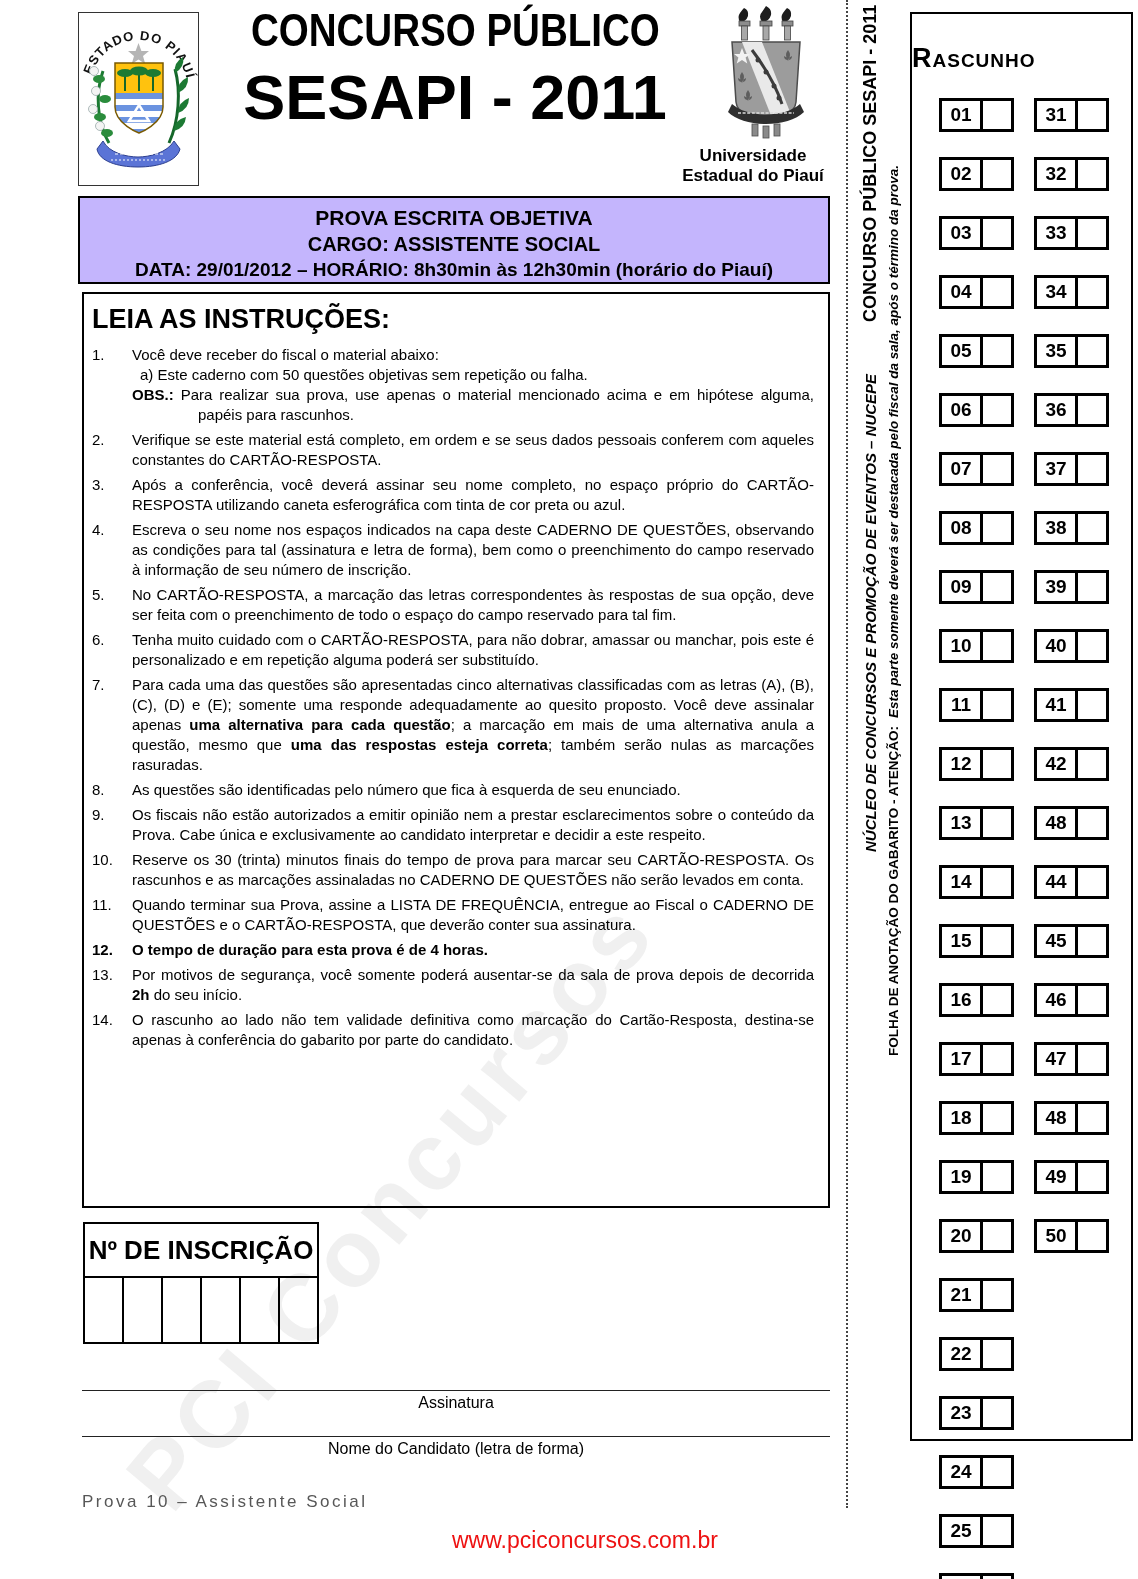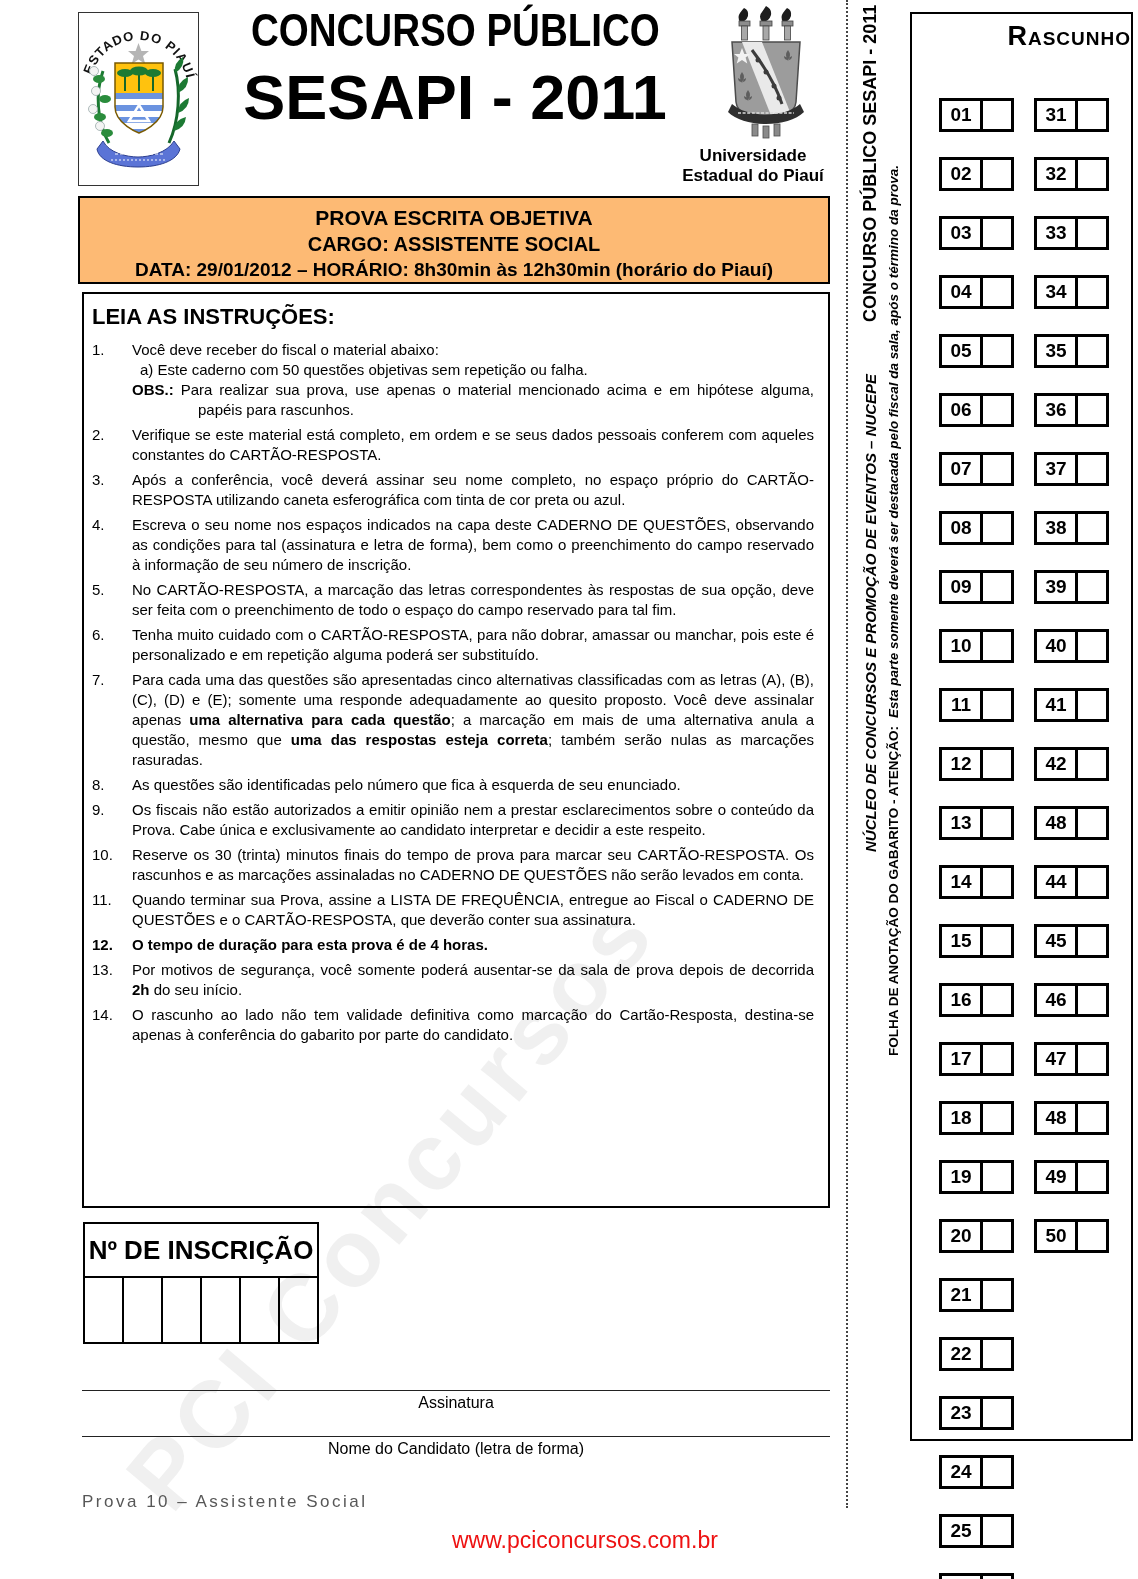--- a/index.html
+++ b/index.html
@@ -12,29 +12,29 @@
   .title-block{position:absolute;left:200px;top:4px;width:510px;text-align:center;}
   .title-line1{font-weight:700;font-size:47px;line-height:52px;white-space:nowrap;}
   .title-line1 span{display:inline-block;transform:scaleX(.82);transform-origin:center;}
   .title-line2{font-weight:700;font-size:63px;line-height:66px;margin-top:8px;white-space:nowrap;}
   .logo-uespi{position:absolute;left:724px;top:6px;width:84px;height:140px;}
   .uespi-caption{position:absolute;left:668px;top:146px;width:170px;text-align:center;
                  font-weight:700;font-size:17px;line-height:20px;}
 
   
   .banner{position:absolute;left:78px;top:196px;width:752px;height:88px;box-sizing:border-box;
-          background:#fdba74;border:2px solid #000;text-align:center;padding-top:7px;}
+          background:#c4b5fd;border:2px solid #000;text-align:center;padding-top:7px;}
   .banner-l1{font-weight:700;font-size:21px;line-height:26px;}
   .banner-l2{font-weight:700;font-size:20px;line-height:26px;}
   .banner-l3{font-weight:700;font-size:19px;line-height:26px;}
 
   
   .instructions{position:absolute;left:82px;top:292px;width:748px;height:916px;box-sizing:border-box;
                 border:2px solid #000;padding:8px 14px 4px 8px;overflow:hidden;}
-  .instr-title{font-weight:700;font-size:22px;margin:2px 0 10px 0;}
+  .instr-title{font-weight:700;font-size:27px;margin:2px 0 10px 0;}
   .instr-item{display:flex;margin-bottom:5px;}
   .instr-num{width:40px;flex:0 0 40px;font-size:15px;line-height:20px;}
   .instr-body{flex:1;font-size:15px;line-height:20px;text-align:justify;}
   .iline.sub{margin-left:8px;text-align:left;}
   .iline.obs{padding-left:66px;text-indent:-66px;text-align:justify;}
 
   
   .insc{position:absolute;left:83px;top:1222px;width:236px;box-sizing:border-box;border:2px solid #000;}
   .insc-header{height:52px;border-bottom:2px solid #000;display:flex;align-items:center;
                justify-content:center;font-weight:700;font-size:26px;}
@@ -63,21 +63,21 @@
   .vline1{left:860px;top:852px;gap:52px;}
   .vline1 .it{font-style:italic;font-weight:700;font-size:15px;}
   .vline1 .bd{font-weight:700;font-size:18px;}
   .vline2{left:886px;top:1056px;gap:8px;}
   .vline2 .bd{font-weight:700;font-size:13.5px;}
   .vline2 .it{font-style:italic;font-weight:700;font-size:13.5px;}
 
   
   .rascunho{position:absolute;left:910px;top:12px;width:223px;height:1429px;box-sizing:border-box;
             border:2px solid #000;background:#fff;}
-  .ras-title{text-align:right;margin-top:7px;font-weight:700;font-size:19px;letter-spacing:1px;}
+  .ras-title{text-align:left;margin-top:29px;font-weight:700;font-size:19px;letter-spacing:1px;}
   .ras-title::first-letter{font-size:27px;}
   .anscol{position:absolute;top:84px;display:flex;flex-direction:column;gap:25px;}
   .anscol.colL{left:27px;} .anscol.colR{left:122px;}
   .ansbox{display:flex;width:75px;height:34px;box-sizing:border-box;border:3px solid #000;background:#fff;}
   .ansbox .num{flex:1;display:flex;align-items:center;justify-content:center;font-weight:700;font-size:19px;}
   .ansbox .sq{width:28px;border-left:3px solid #000;}
 </style>
 </head>
 <body>
 

